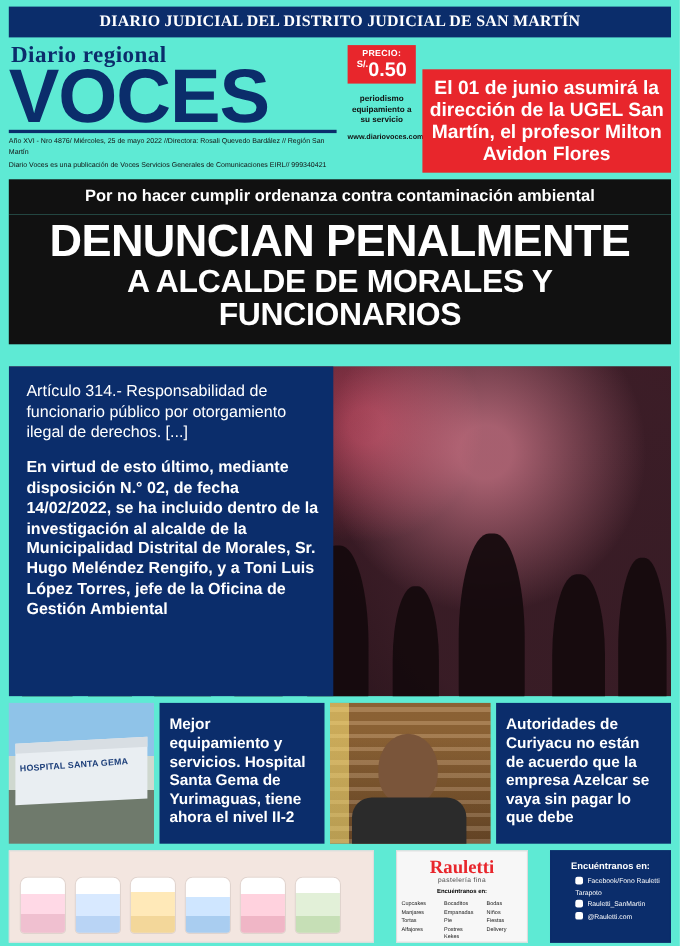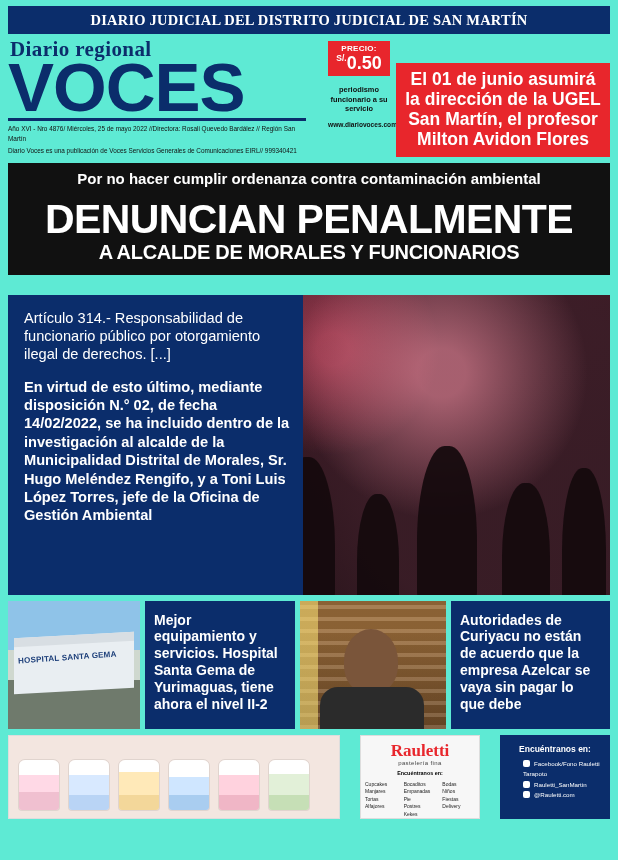--- a/index.html
+++ b/index.html
@@ -41,21 +41,21 @@
     font-size: 69px;
     line-height: .86;
     color: #0b2d6b;
     letter-spacing: -1px;
     margin-top: -2px;
   }
   .mh-rule { height: 3px; background: #0b2d6b; margin-top: 1px; width: 298px; }
   .mh-meta { font-size: 6.4px; color: #111; line-height: 1.45; margin-top: 3px; }
 
   .mh-price {
-    width: 62px; margin: 2px 6px 0 20px;
+    width: 62px; margin: 2px 6px 0 8px;
     display: flex; flex-direction: column; align-items: stretch;
   }
   .price-box { background: #e8262c; color: #fff; text-align: center; padding: 3px 2px 4px; }
   .price-lbl { font-size: 8px; font-weight: bold; letter-spacing: .3px; }
   .price-val { font-size: 18px; font-weight: bold; line-height: 1; margin-top: 1px; }
   .price-val small { font-size: 8.5px; vertical-align: top; }
   .mh-slogan { font-size: 7.4px; color: #111; text-align: center; line-height: 1.3; margin-top: 9px; font-weight: bold; }
   .mh-web { font-size: 6.6px; color: #111; text-align: center; margin-top: 7px; font-weight: bold; }
 
   .mh-right {
@@ -80,21 +80,21 @@
   }
   .kicker span { color: #fff; }
 
   
   .headline-wrap { background: #111; color: #fff; padding: 4px 10px 12px; text-align: center; }
   .hl1 {
     font-weight: bold; font-size: 41px; line-height: .98;
     letter-spacing: -.6px;
   }
   .hl2 {
-    font-weight: bold; font-size: 20px; line-height: 1.02;
+    font-weight: bold; font-size: 29px; line-height: 1.02;
     letter-spacing: -.3px; margin-top: 3px;
   }
 
   
   .leadblock { position: relative; height: 300px; overflow: hidden; margin-top: 20px; }
   .lead-photo {
     position: absolute; inset: 0;
     background:
       radial-gradient(circle at 72% 26%, rgba(255,150,170,.55) 0 5%, rgba(0,0,0,0) 30%),
       radial-gradient(circle at 54% 18%, rgba(255,90,120,.45) 0 4%, rgba(0,0,0,0) 26%),
@@ -207,21 +207,21 @@
       <div class="mh-meta">Diario Voces es una publicación de Voces Servicios Generales de Comunicaciones EIRL// 999340421</div>
     </div>
 
     <div class="mh-price">
       <div class="price-box">
         <div class="price-lbl">PRECIO:</div>
         <div class="price-val">
           <small>S/.</small><span>0.50</span>
         </div>
       </div>
-      <div class="mh-slogan">periodismo funcionario a su servicio</div>
+      <div class="mh-slogan">periodismo equipamiento a su servicio</div>
       <div class="mh-web">www.diariovoces.com.pe</div>
     </div>
 
     <div class="mh-right">
       <div class="mh-right-txt">El 01 de junio asumirá la dirección de la UGEL San Martín, el profesor Milton Avidon Flores</div>
     </div>
   </div>
 
   <div class="kicker">
     <span>Por no hacer cumplir ordenanza contra contaminación ambiental</span>

